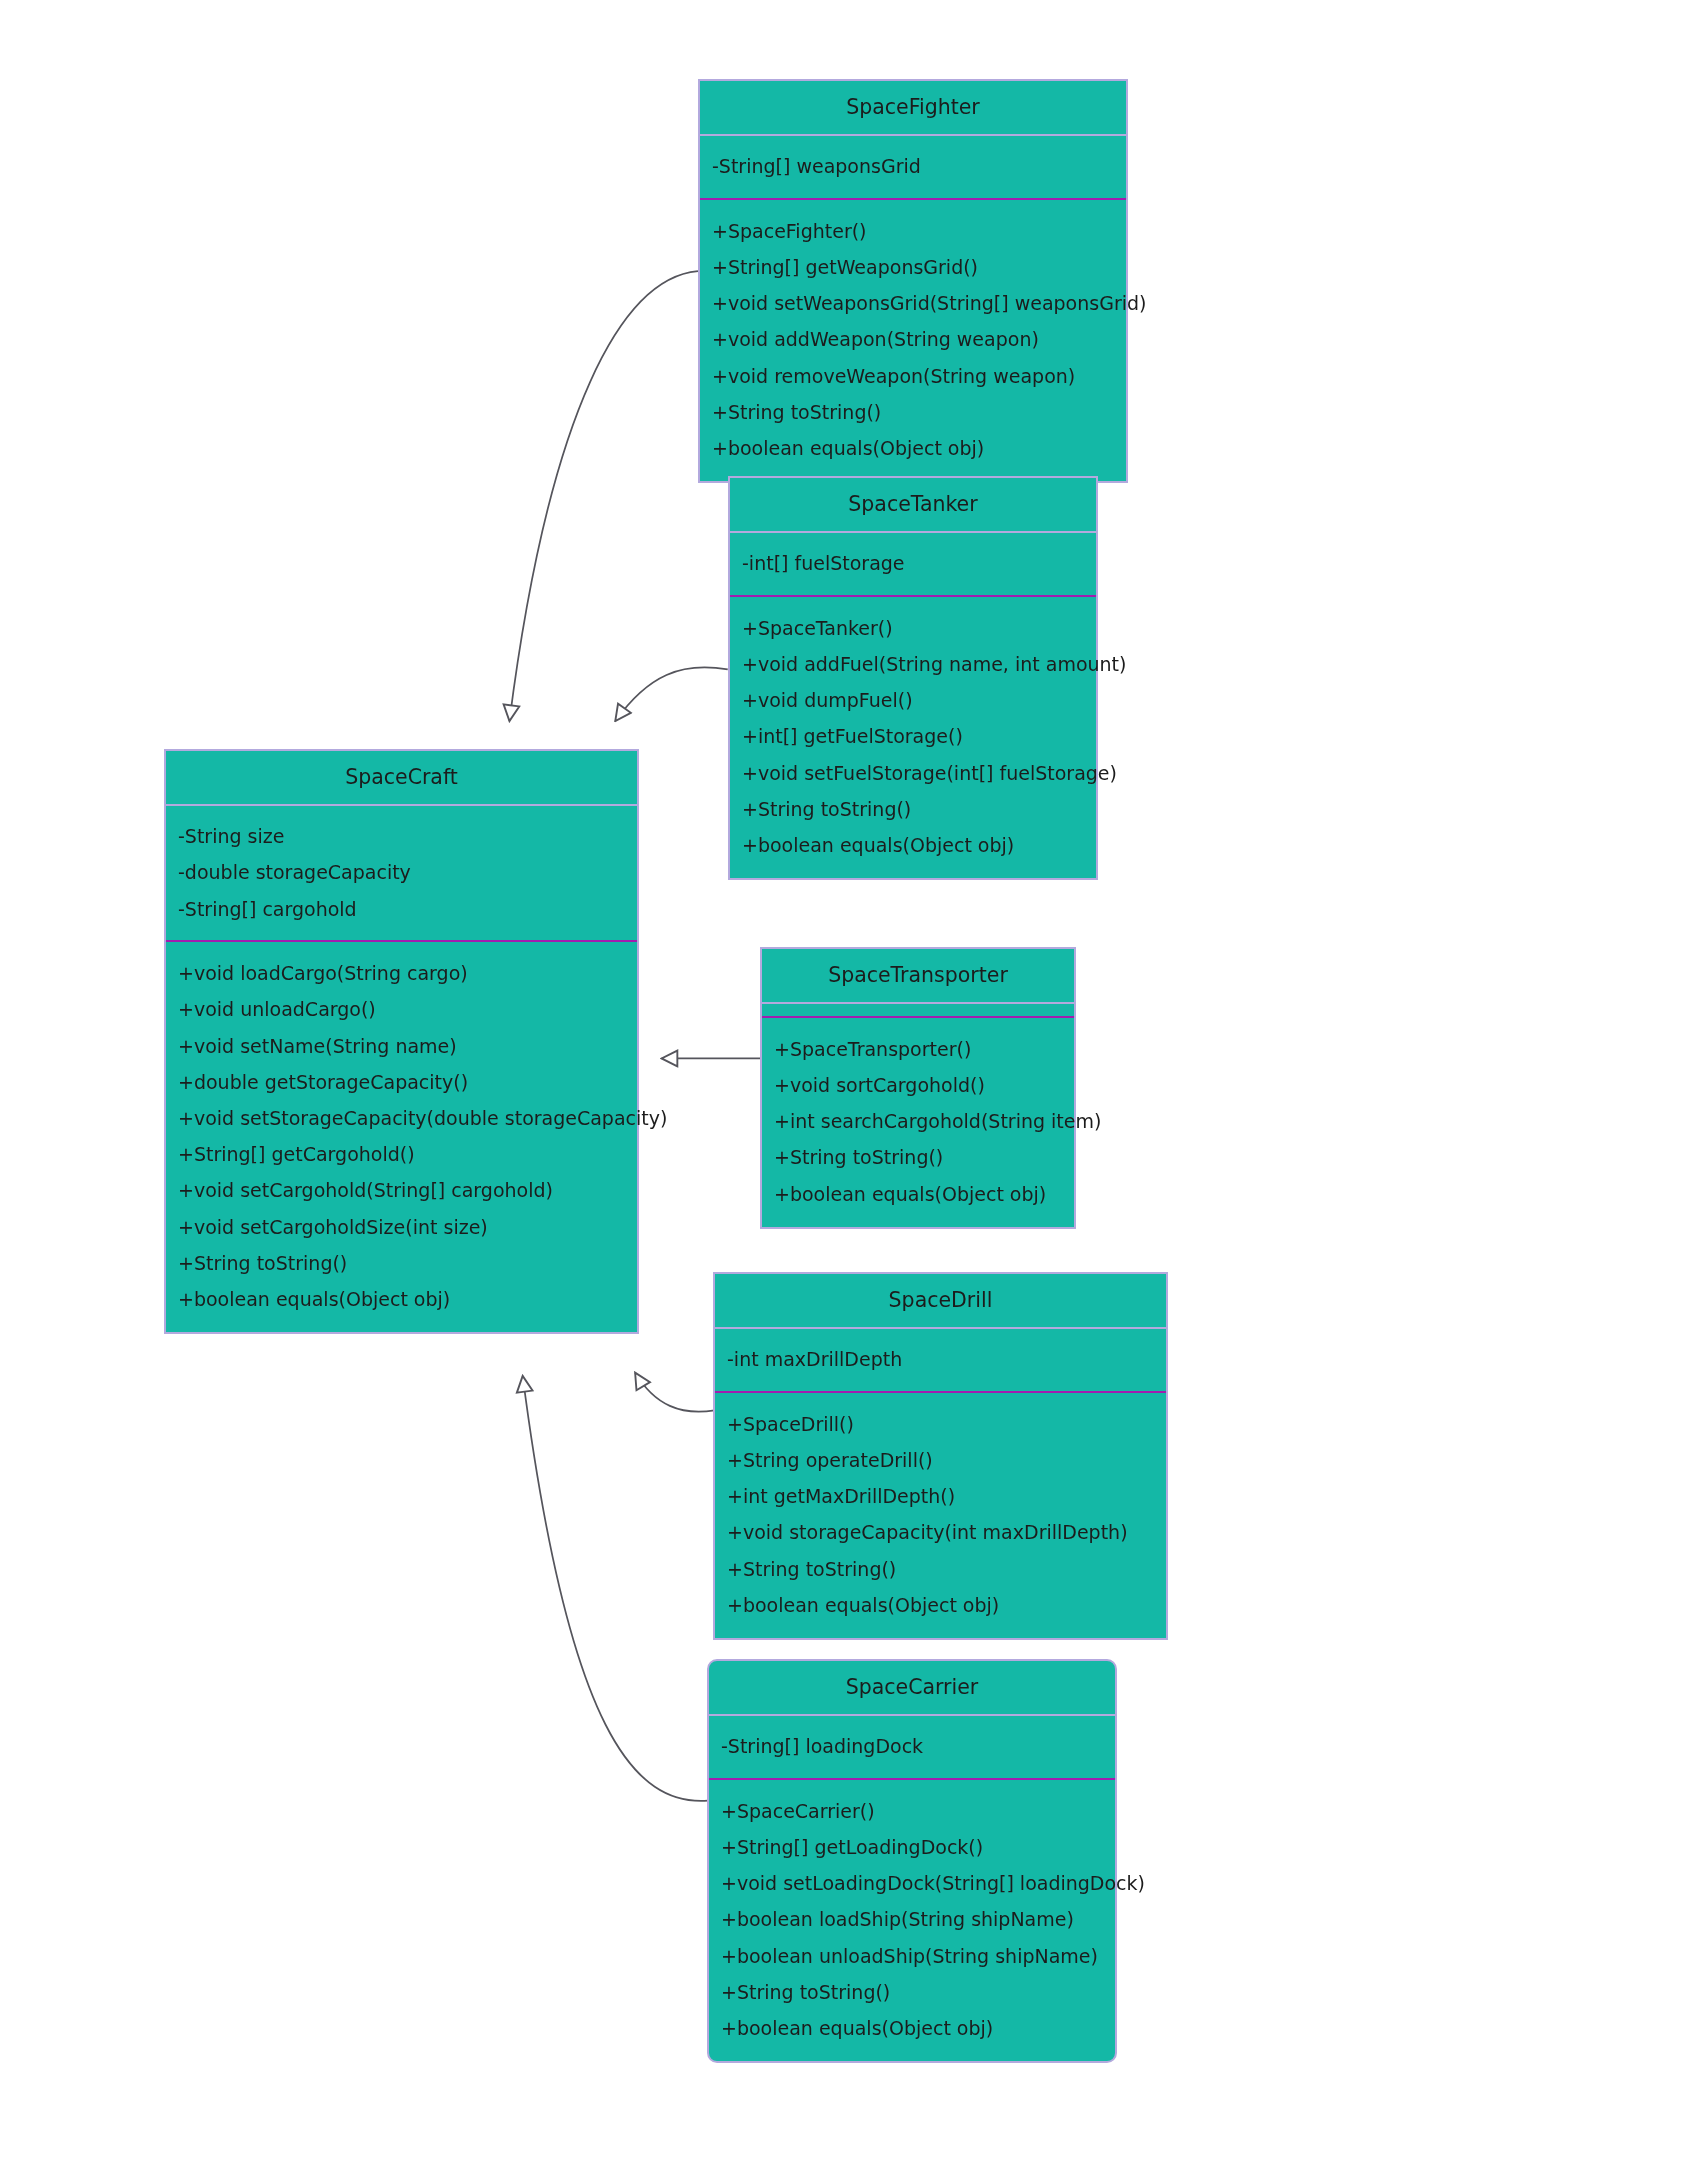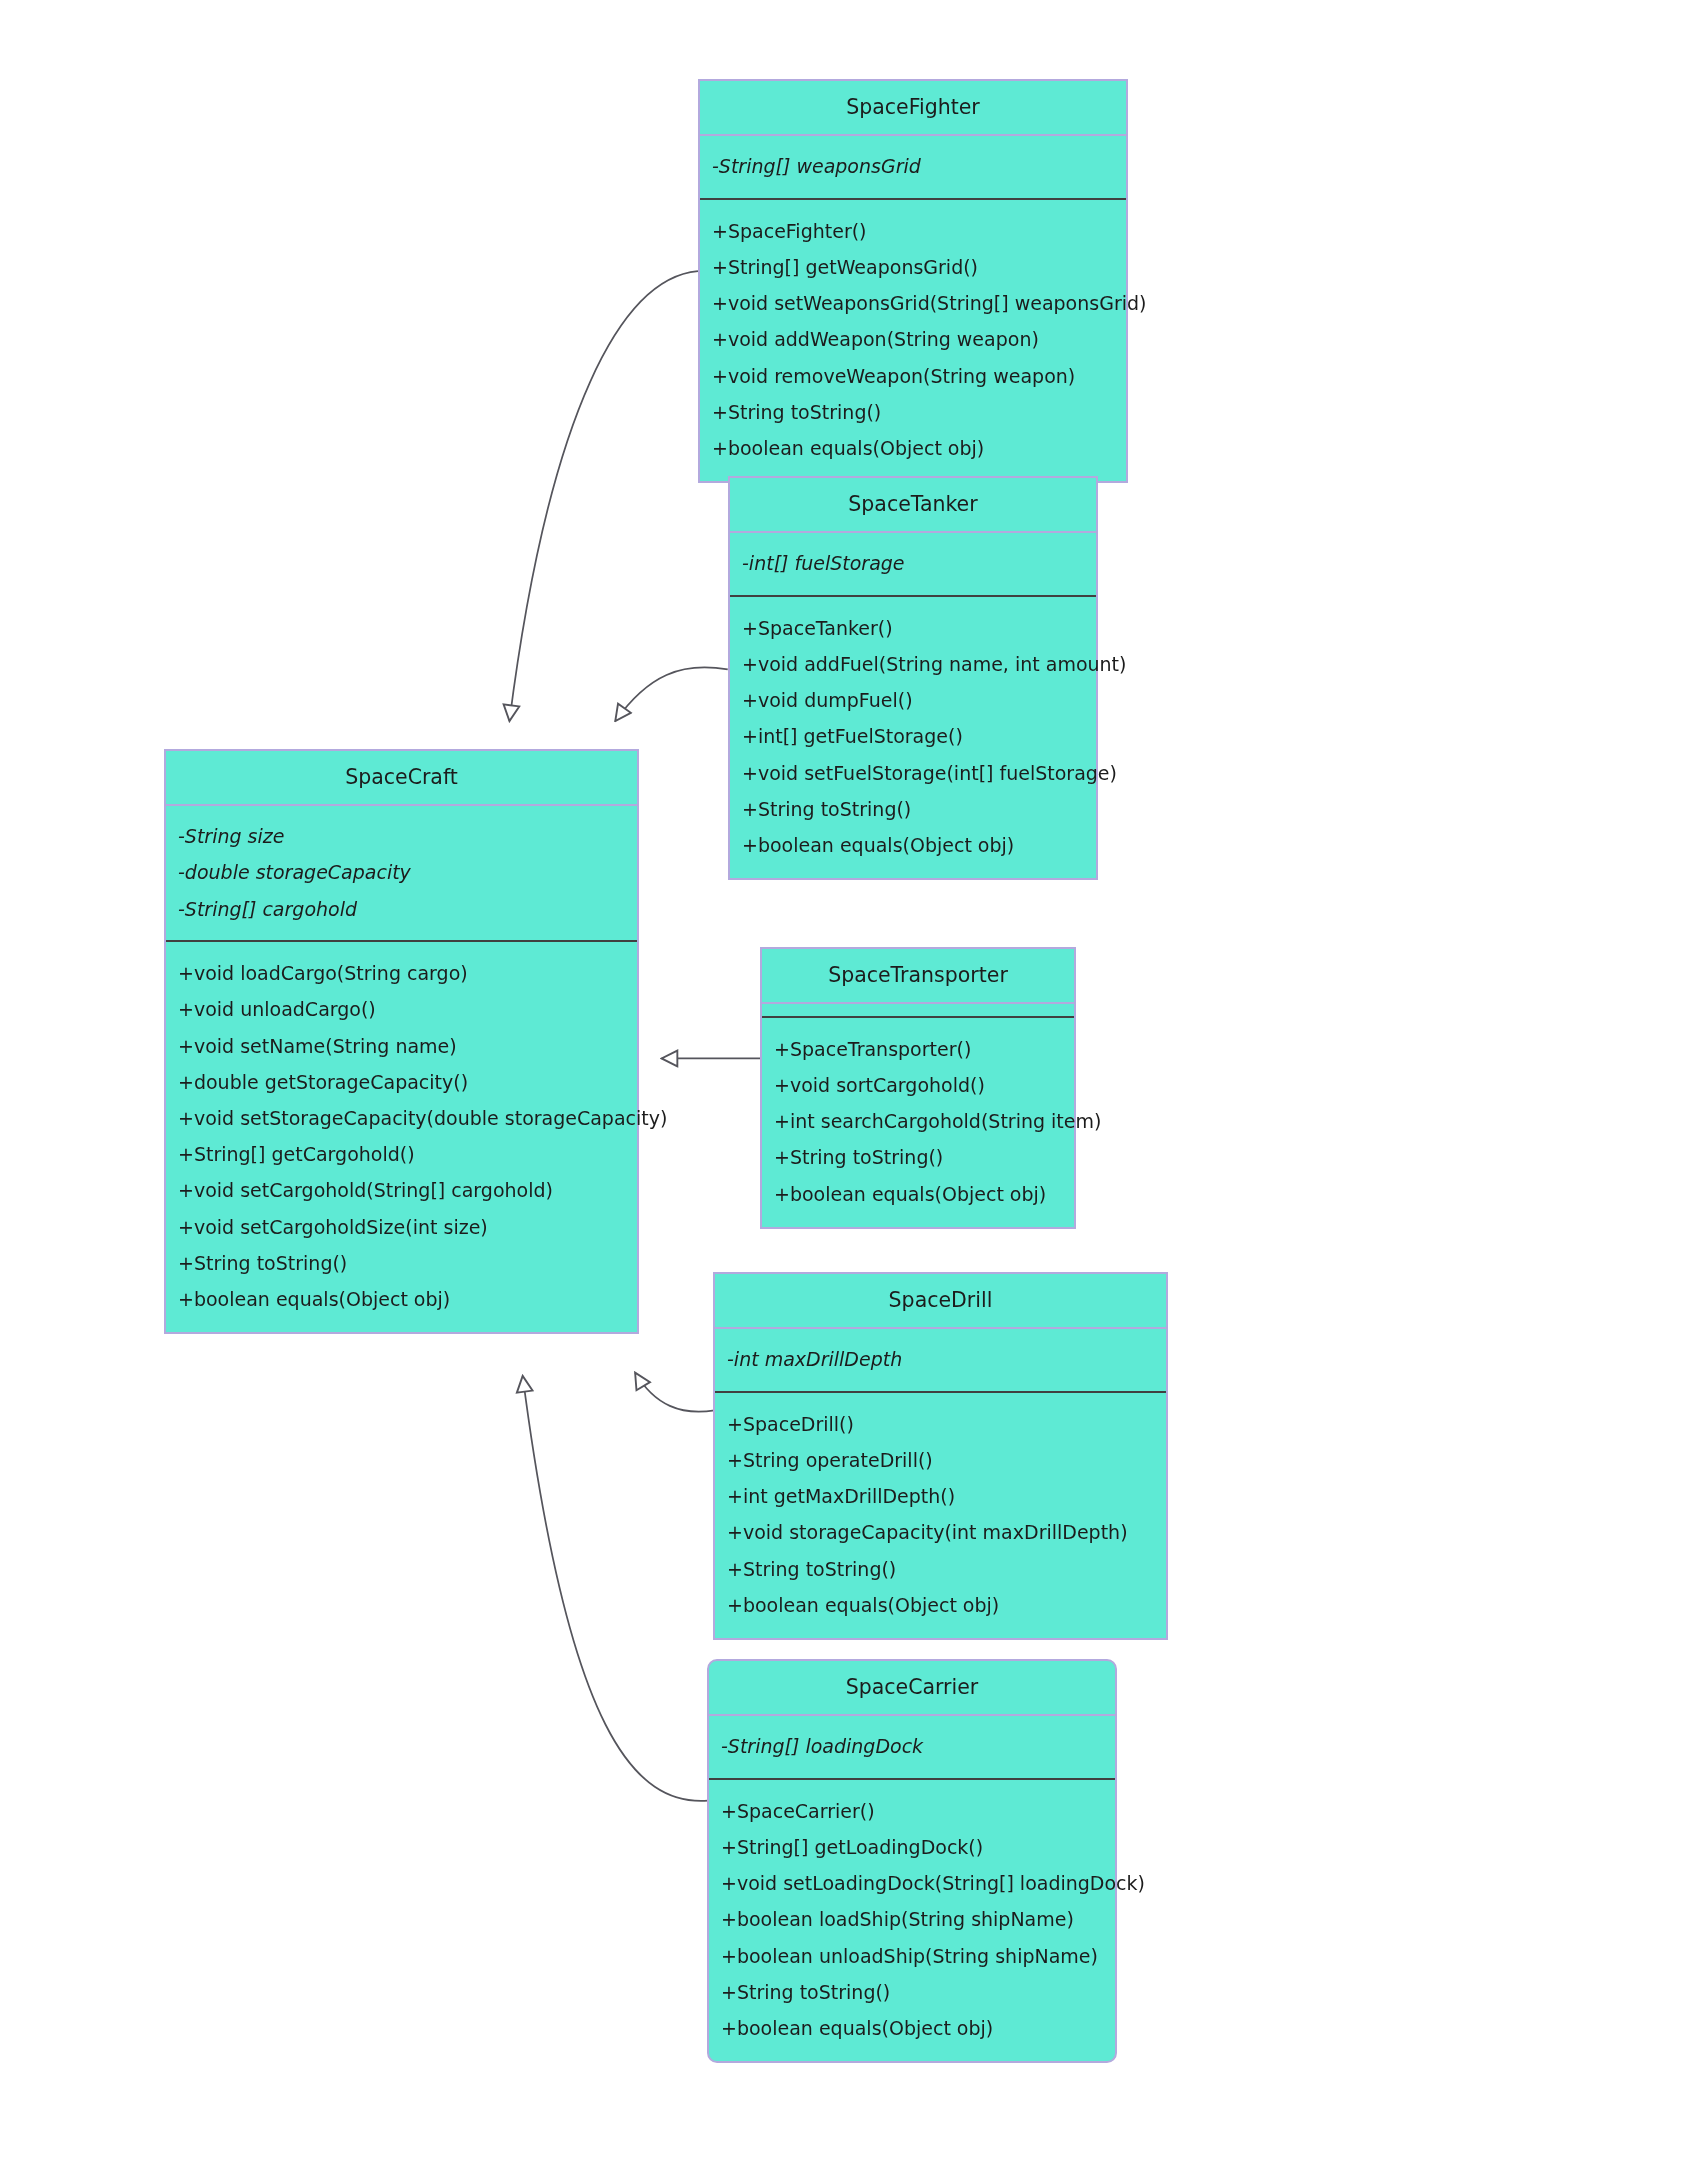--- a/index.html
+++ b/index.html
@@ -20,39 +20,38 @@
     position: absolute;
     left: 0;
     top: 0;
     width: 1687px;
     height: 2183px;
     pointer-events: none;
   }
   .uml-class {
     position: absolute;
     box-sizing: border-box;
-    background: #5eead4;
+    background: #14b8a6;
     border: 2px solid #b3a9de;
     display: flex;
     flex-direction: column;
   }
   .uml-title {
     box-sizing: border-box;
     text-align: center;
     font-size: 20.5px;
     color: #1c1c1c;
     padding: 16px 6.6px 16px 6.6px;
     border-bottom: 2px solid #b3a9de;
     line-height: 1.0;
   }
   .uml-attrs {
     box-sizing: border-box;
-    border-bottom: 2px solid #404040;
+    border-bottom: 2px solid #a21caf;
     padding: 13.2px 12px 13.2px 12px;
-    font-style: italic;
   }
   .uml-attrs.empty {
     padding: 0;
     height: 14.6px;
   }
   .uml-ops {
     box-sizing: border-box;
     padding: 13.2px 12px 14.6px 12px;
     flex: 1 1 auto;
   }

